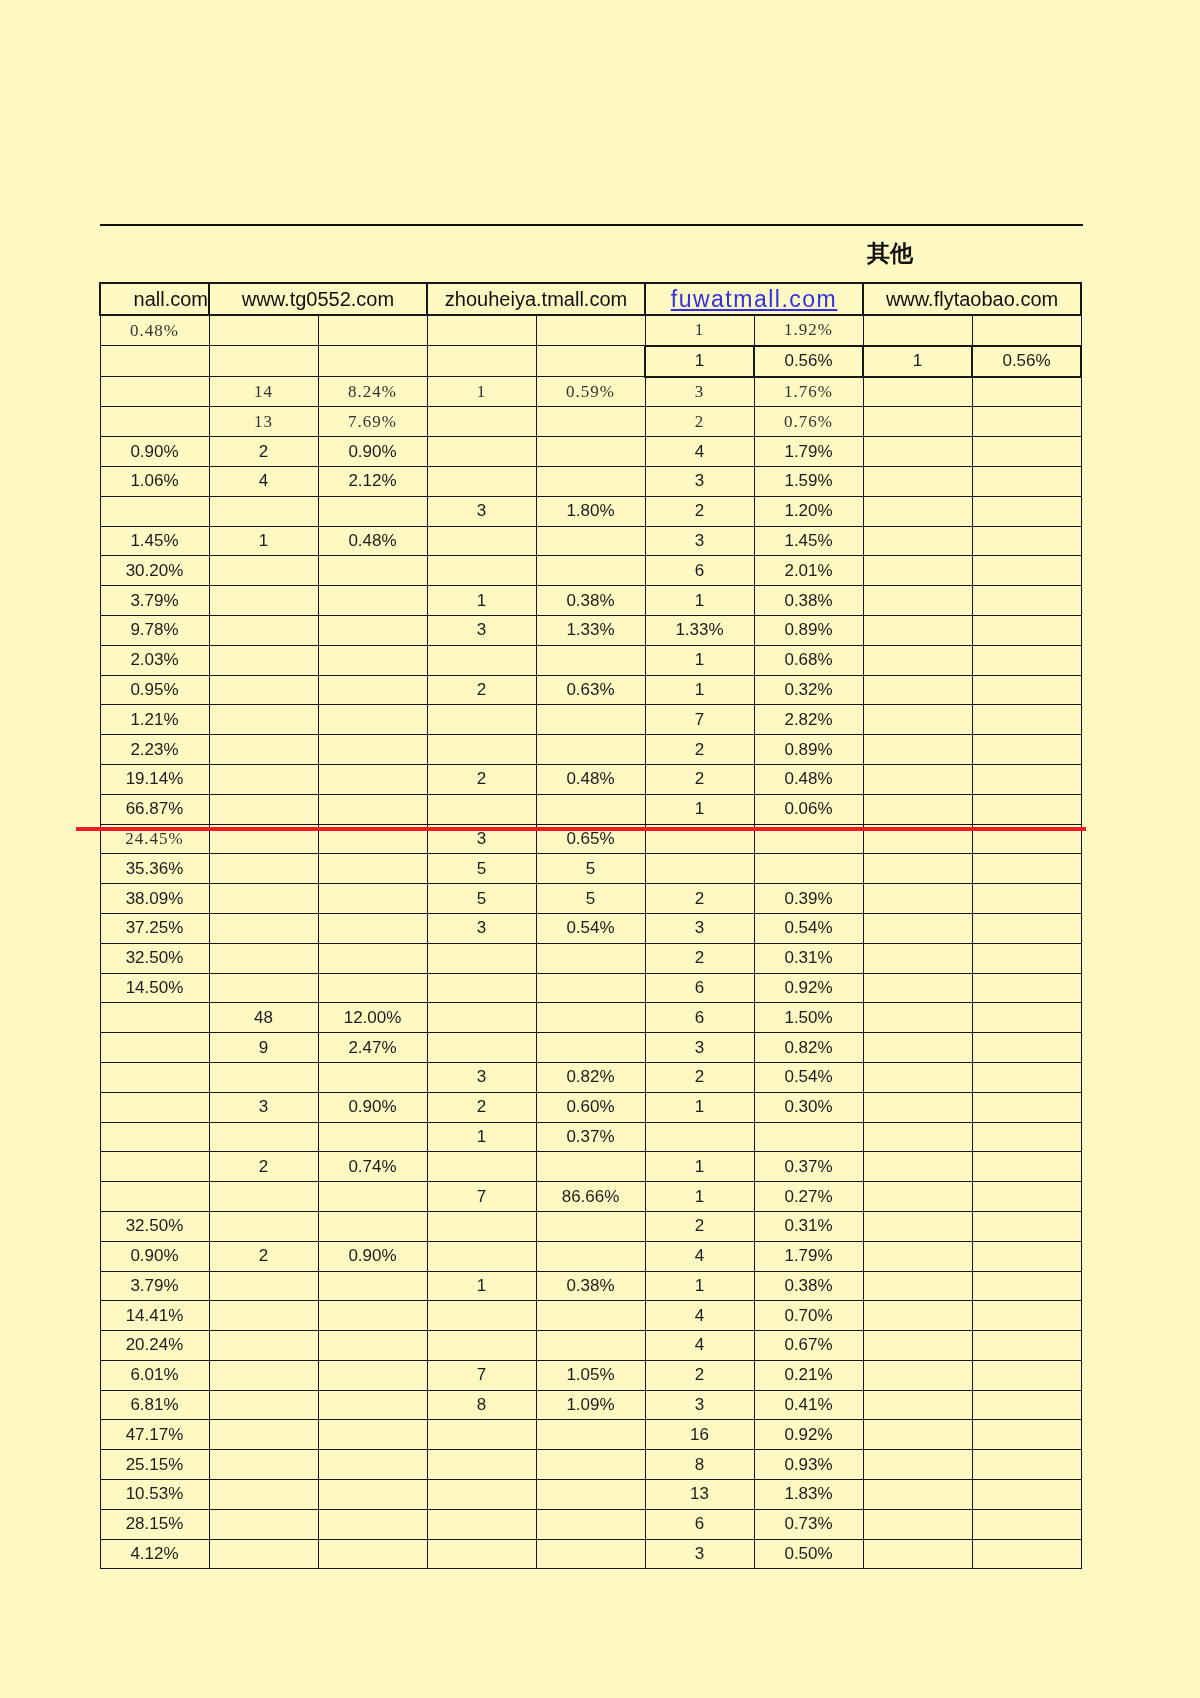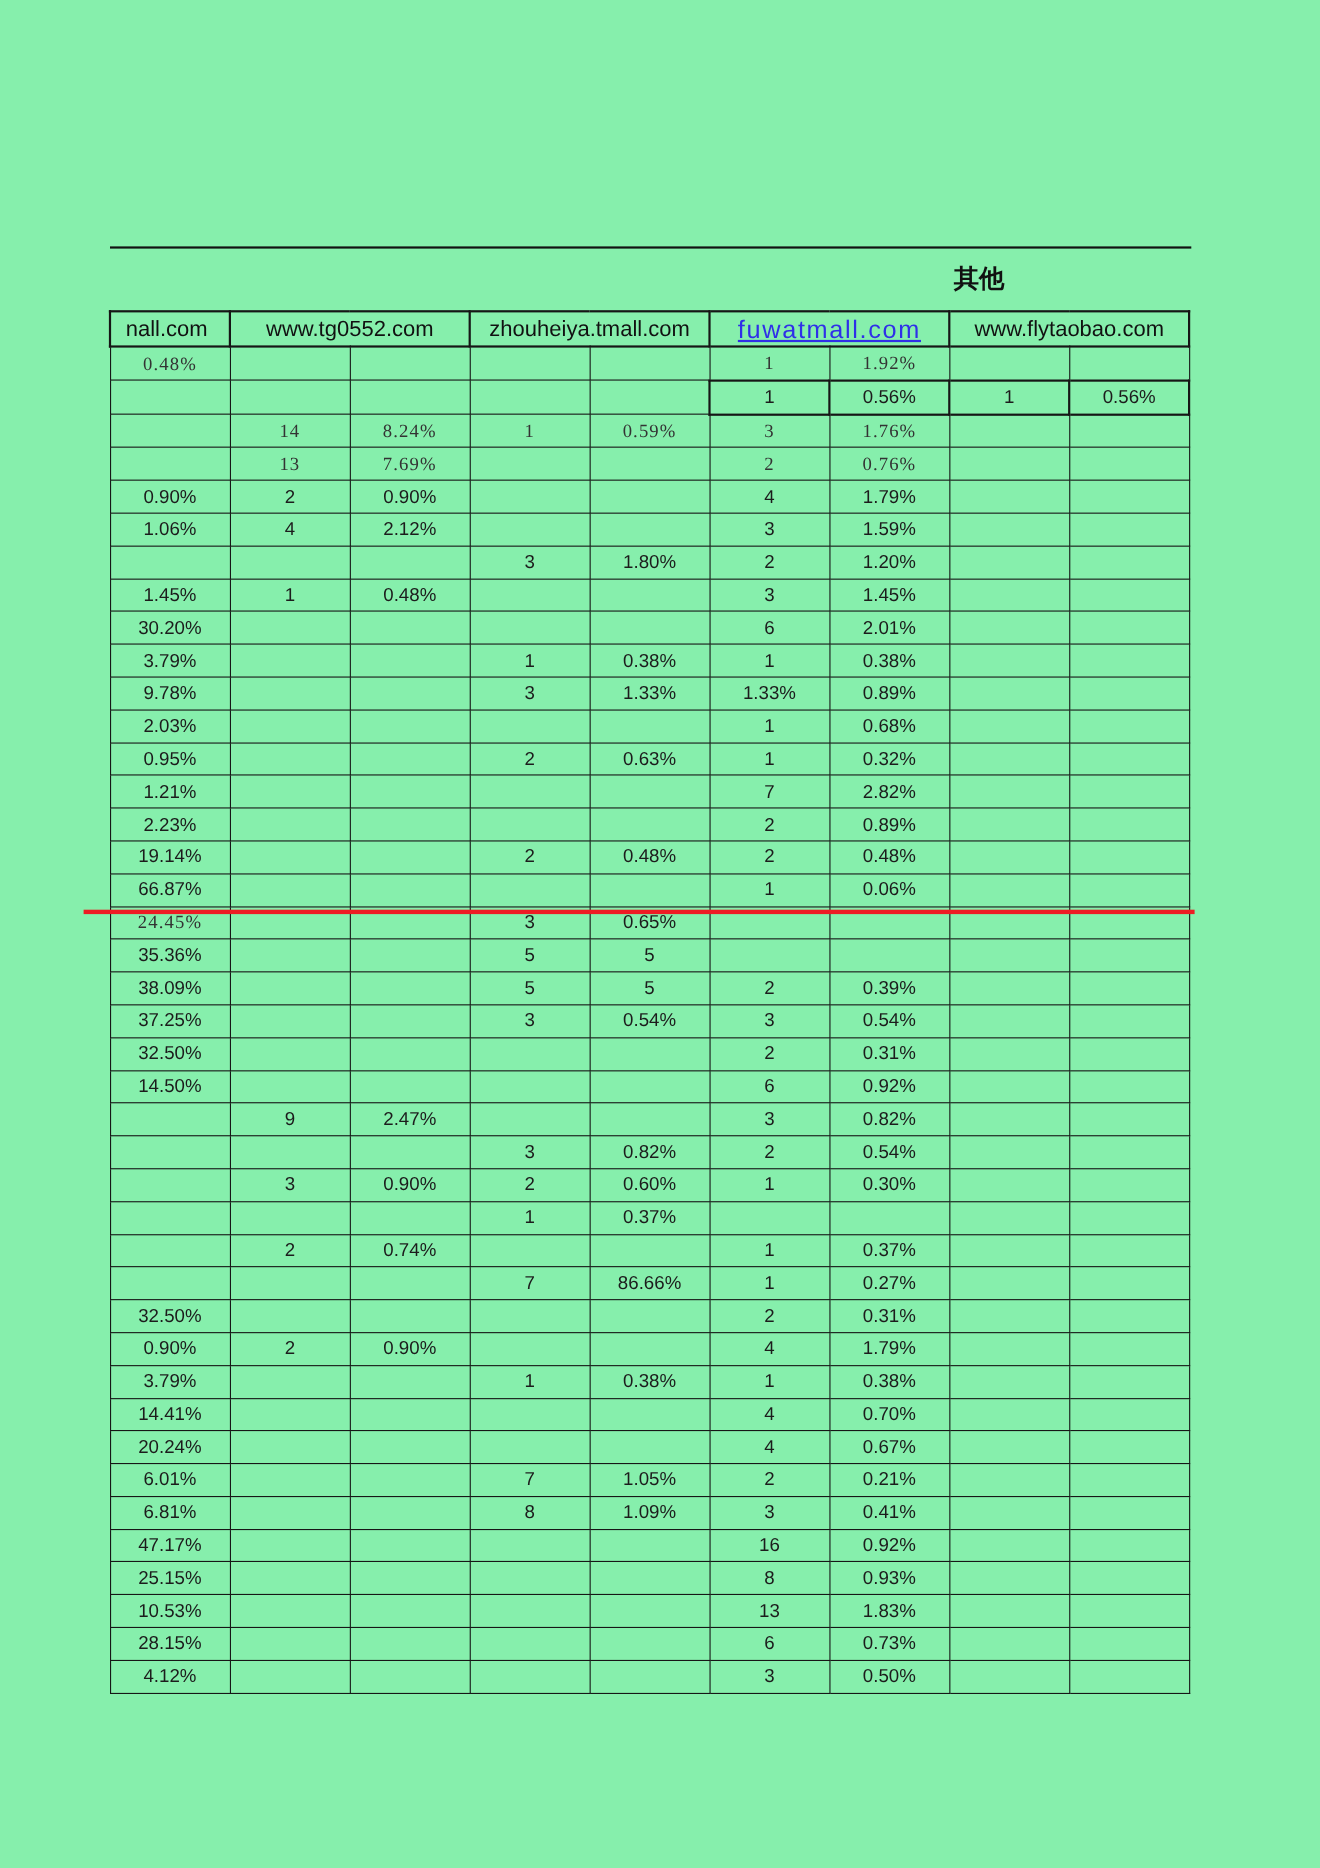--- a/index.html
+++ b/index.html
@@ -1,30 +1,30 @@
 <!DOCTYPE html>
 <html><head>
 <meta charset="utf-8">
 <style>
   html,body{margin:0;padding:0;background:#ffffff;}
-  .page{position:relative;width:1200px;height:1698px;background:#86efac;overflow:hidden;
+  .page{position:relative;width:1200px;height:1698px;background:#fef9c3;overflow:hidden;
         font-family:"Liberation Sans",sans-serif;}
   .top-rule{position:absolute;left:100px;top:224px;width:983px;height:2px;background:#111;}
   .qita{position:absolute;left:830px;top:238px;width:120px;text-align:center;
         font-size:23px;font-weight:bold;color:#111;
         font-family:"DejaVu Sans","Liberation Sans",sans-serif;}
   table.report{position:absolute;left:99px;top:282px;width:981px;
         border-collapse:collapse;table-layout:fixed;}
   table.report col{width:109px;}
   table.report th,table.report td{
         border:1.5px solid #161616;padding:0;margin:0;text-align:center;
         white-space:nowrap;overflow:hidden;}
   tr.domain-row th{height:30px;font-size:20px;font-weight:normal;color:#111;
         border-width:2px;font-family:"Liberation Sans",sans-serif;}
-  tr.domain-row th.clip{text-align:center;text-indent:-6px;}
+  tr.domain-row th.clip{text-align:right;text-indent:-6px;}
   tr.domain-row th.link{color:#2f2fe8;text-decoration:underline;
         font-family:Liberation Sans, sans-serif;font-size:23px;letter-spacing:1.5px;}
   tr.colhead-row th{height:27px;font-weight:normal;font-size:16px;color:#222;
         font-family:"Liberation Serif","DejaVu Serif",serif;}
   tbody td{height:28.8px;font-size:17px;color:#1c1c1c;
         font-family:"Liberation Sans",sans-serif;}
   tbody td.serif{font-family:"Liberation Serif","DejaVu Serif",serif;
         color:#333;letter-spacing:1px;}
   tbody td.thick{border-width:2.5px;}
   .red-line{position:absolute;left:76px;top:827px;width:1010px;height:4px;
@@ -309,20 +309,31 @@
           <td class=""></td>
           <td class=""></td>
           <td class=""></td>
           <td class="">6</td>
           <td class="">0.92%</td>
           <td class=""></td>
           <td class=""></td>
         </tr>
         <tr>
           <td class=""></td>
+          <td class="">48</td>
+          <td class="">12.00%</td>
+          <td class=""></td>
+          <td class=""></td>
+          <td class="">6</td>
+          <td class="">1.50%</td>
+          <td class=""></td>
+          <td class=""></td>
+        </tr>
+        <tr>
+          <td class=""></td>
           <td class="">9</td>
           <td class="">2.47%</td>
           <td class=""></td>
           <td class=""></td>
           <td class="">3</td>
           <td class="">0.82%</td>
           <td class=""></td>
           <td class=""></td>
         </tr>
         <tr>

